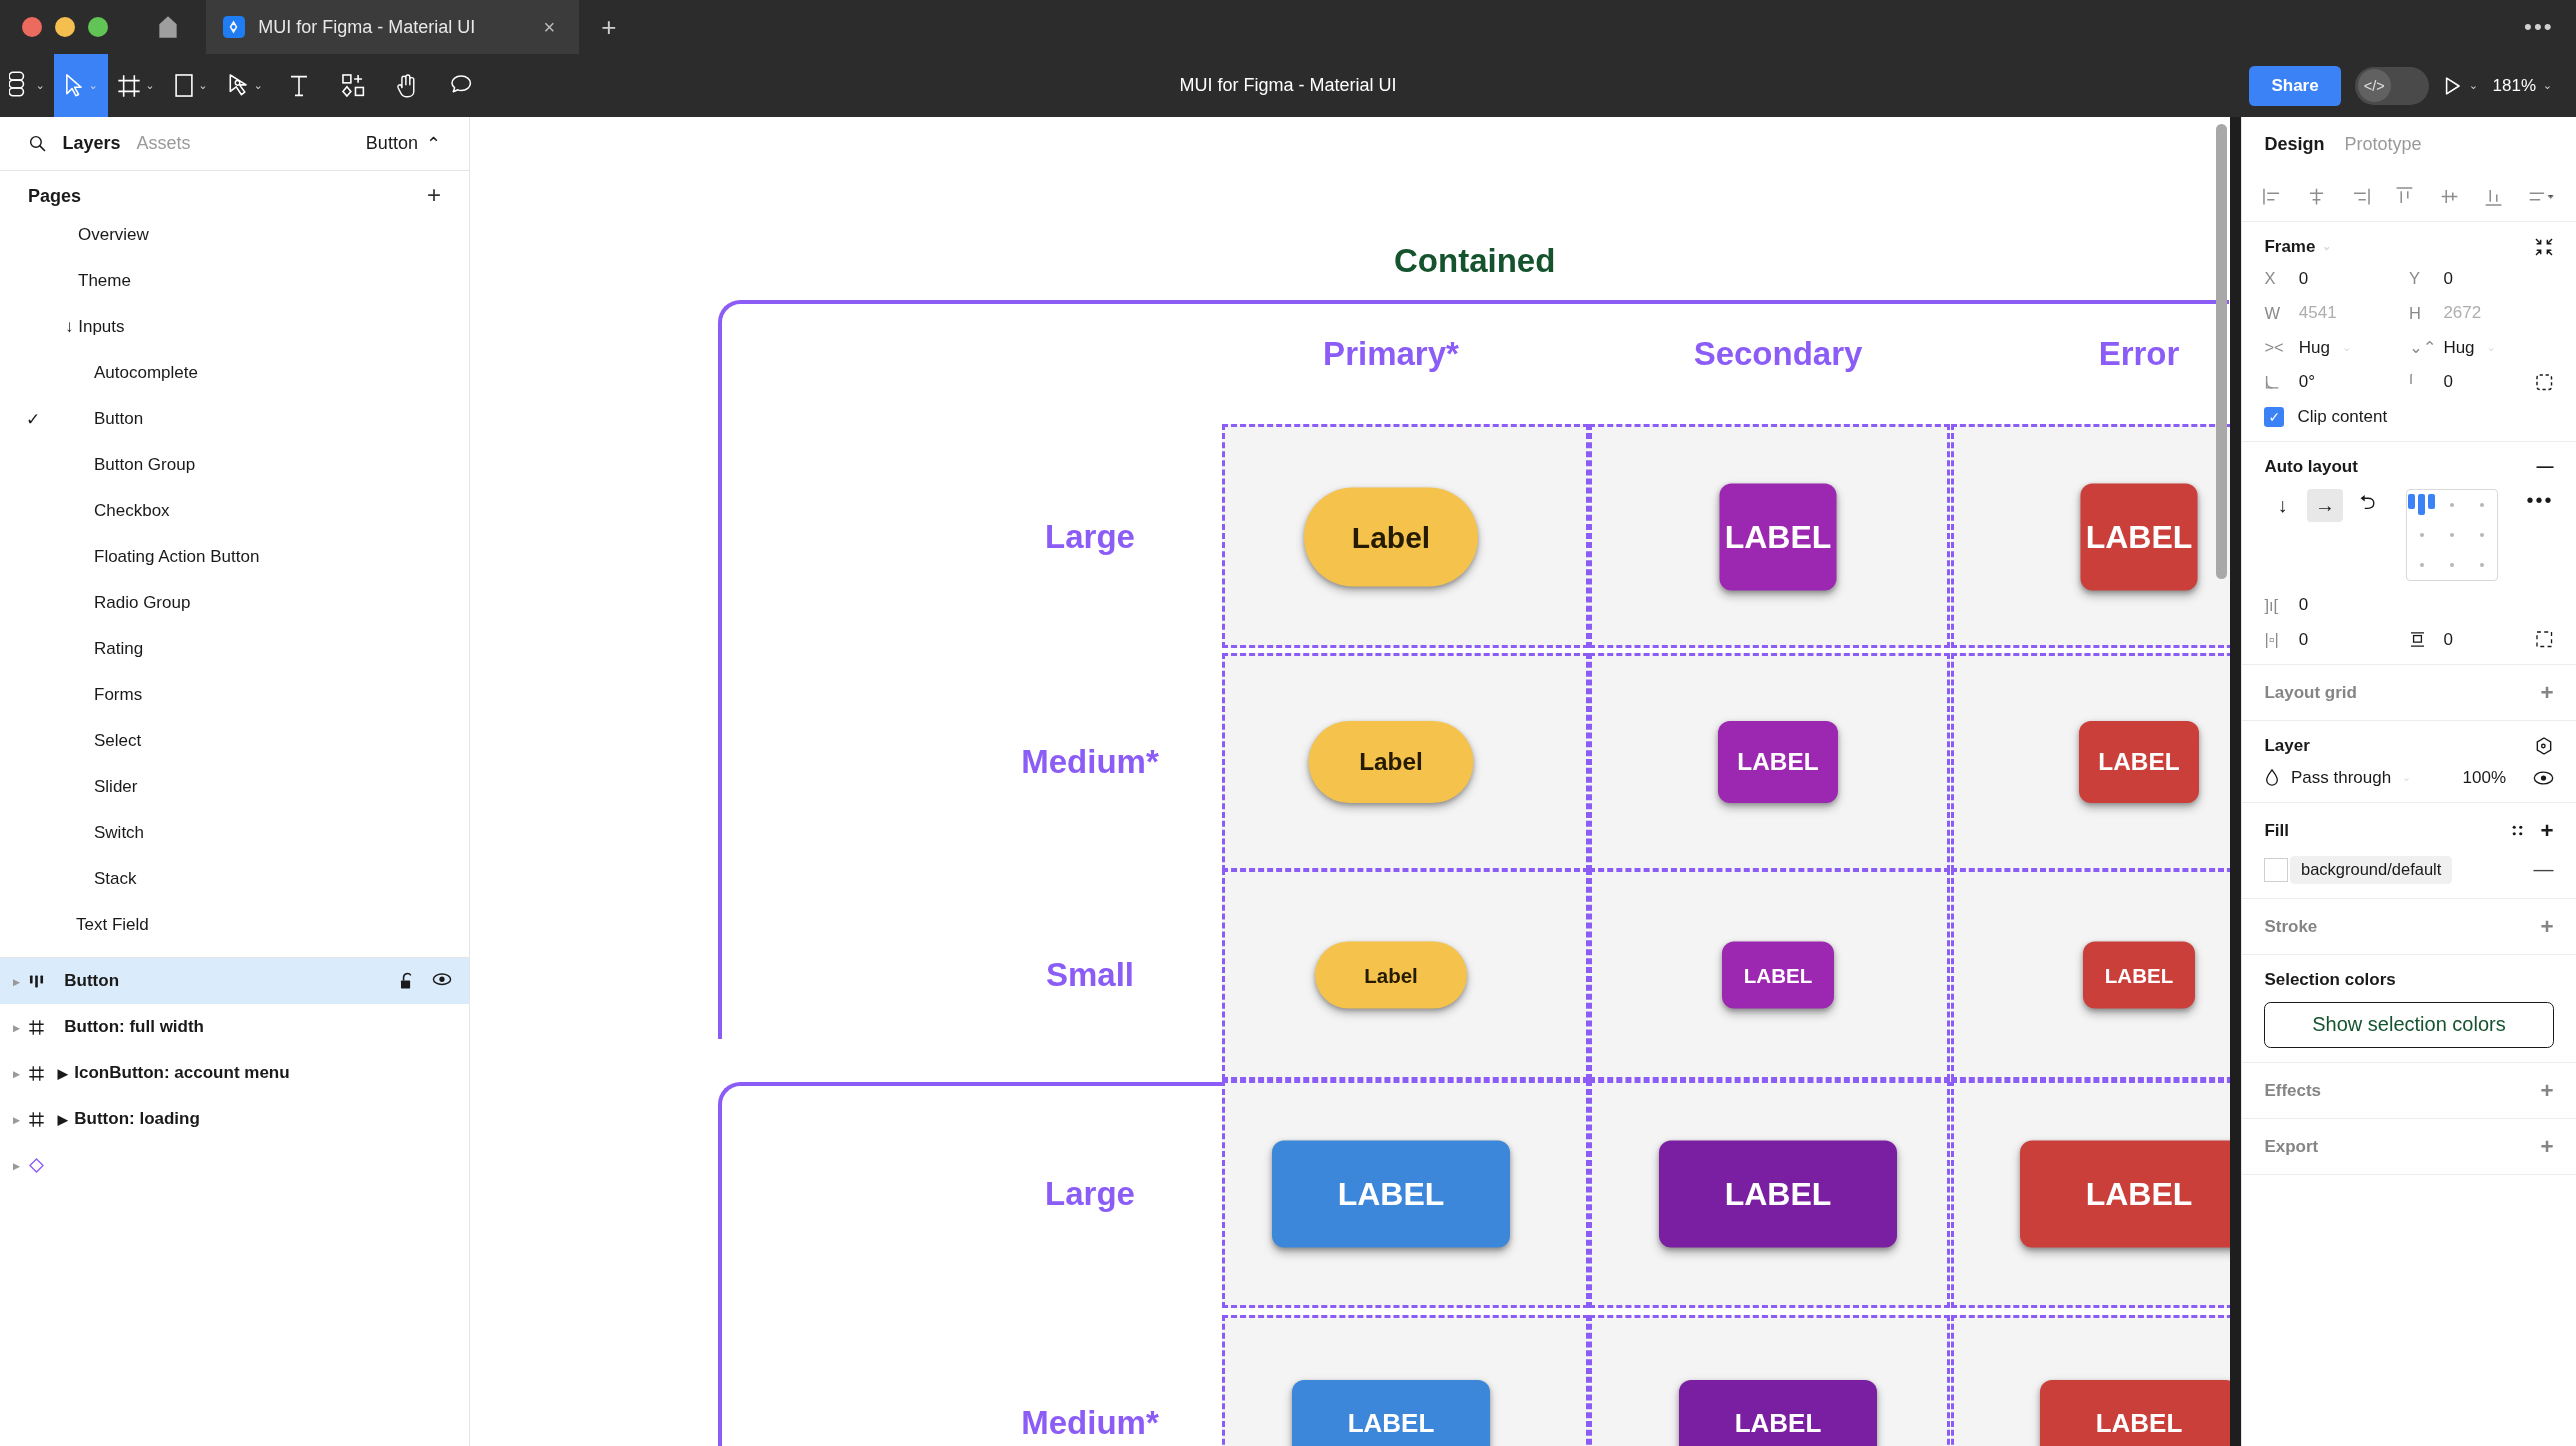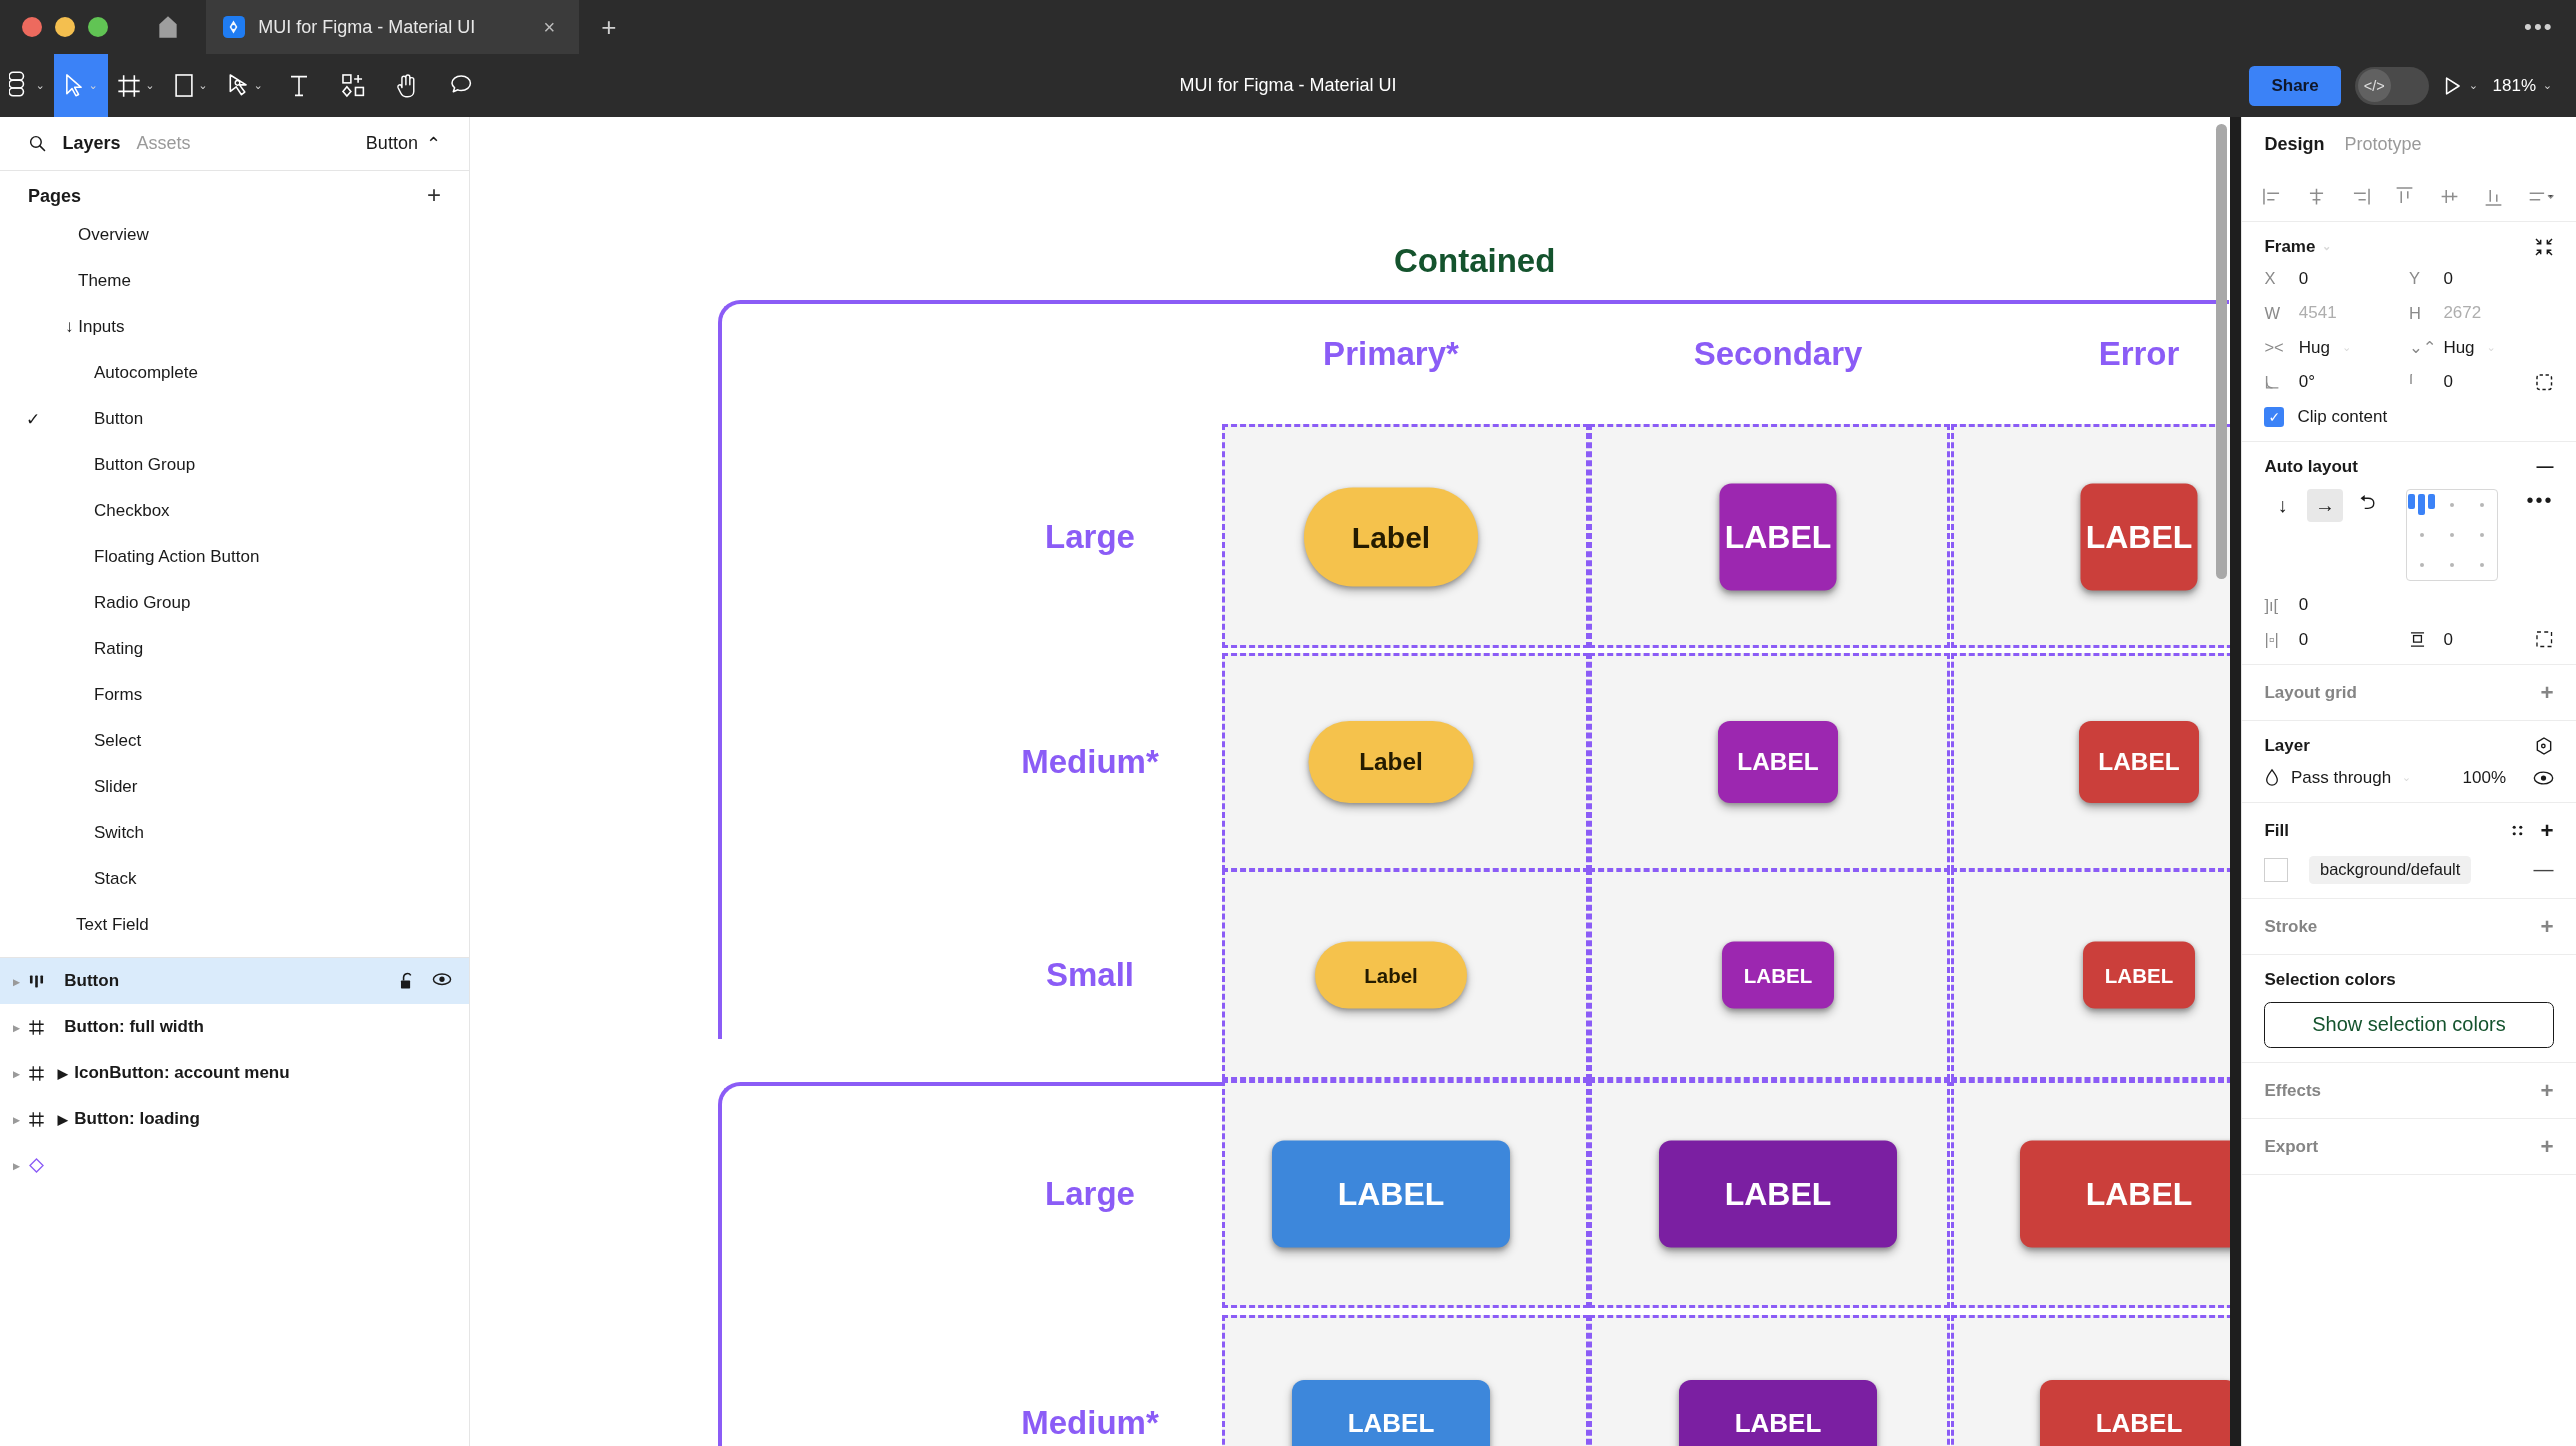--- a/index.html
+++ b/index.html
@@ -52,21 +52,21 @@
   .chev { font-size: 11.2px; color: #d8d8d8; }
   .doc-title {
     position: absolute; left: 0; right: 0; text-align: center; color: #ffffff;
     font-size: 18px; pointer-events: none;
   }
   .toolbar-right {
     margin-left: auto; display: flex; align-items: center; gap: 14.5px; padding-right: 24px;
     z-index: 2;
   }
   .share-btn {
-    background: #3b82f7; color: #0f172a; font-size: 17px; font-weight: bold;
+    background: #3b82f7; color: #ffffff; font-size: 17px; font-weight: bold;
     padding: 10px 22px; border-radius: 5.3px;
   }
   .code-toggle {
     width: 74px; height: 38px; border-radius: 19px; background: #4a4a4a;
     display: flex; align-items: center; padding: 2.6px;
   }
   .code-knob {
     width: 33px; height: 33px; border-radius: 50%; background: #616161;
     display: flex; align-items: center; justify-content: center; color: #e0e0e0; font-size: 14.5px;
   }
@@ -188,21 +188,21 @@
   .al-dir.active { background: #e8e8e8; }
   .al-grid {
     width: 92px; height: 92px; border: 0.7px solid #d8d8d8; border-radius: 4px;
     display: grid; grid-template-columns: repeat(3,1fr); grid-template-rows: repeat(3,1fr);
     place-items: center; margin: 0 20px;
   }
   .al-dot { width: 4px; height: 4px; border-radius: 50%; background: #b6b6b6; }
   .al-bars { display: flex; align-items: flex-start; gap: 2.6px; }
   .al-bars i { display: block; width: 7.3px; background: #3b82f7; border-radius: 2px; }
   .dots3 { font-size: 20px; color: #1a1a1a; letter-spacing: 2px; }
-  .fillrow { display: flex; align-items: center; gap: 21px; }
+  .fillrow { display: flex; align-items: center; gap: 2px; }
   .swatch { width: 24px; height: 24px; border: 0.7px solid #cfcfcf; background: #fff; }
   .chip {
     background: #f0f0f0; border-radius: 4.6px; padding: 4.6px 10.6px; font-size: 16.5px; color: #1a1a1a;
   }
   .fillrow .minus { margin-left: auto; font-size: 20px; color: #444; }
   .btn-outline {
     width: 100%; border: 1.3px solid #1a1a1a; border-radius: 6.6px; text-align: center;
     padding: 10.6px 0; font-size: 20px; color: #14532d; background: #fff;
   }
   .blend-row { display: flex; align-items: center; gap: 10.6px; font-size: 17px; color: #1a1a1a; }

